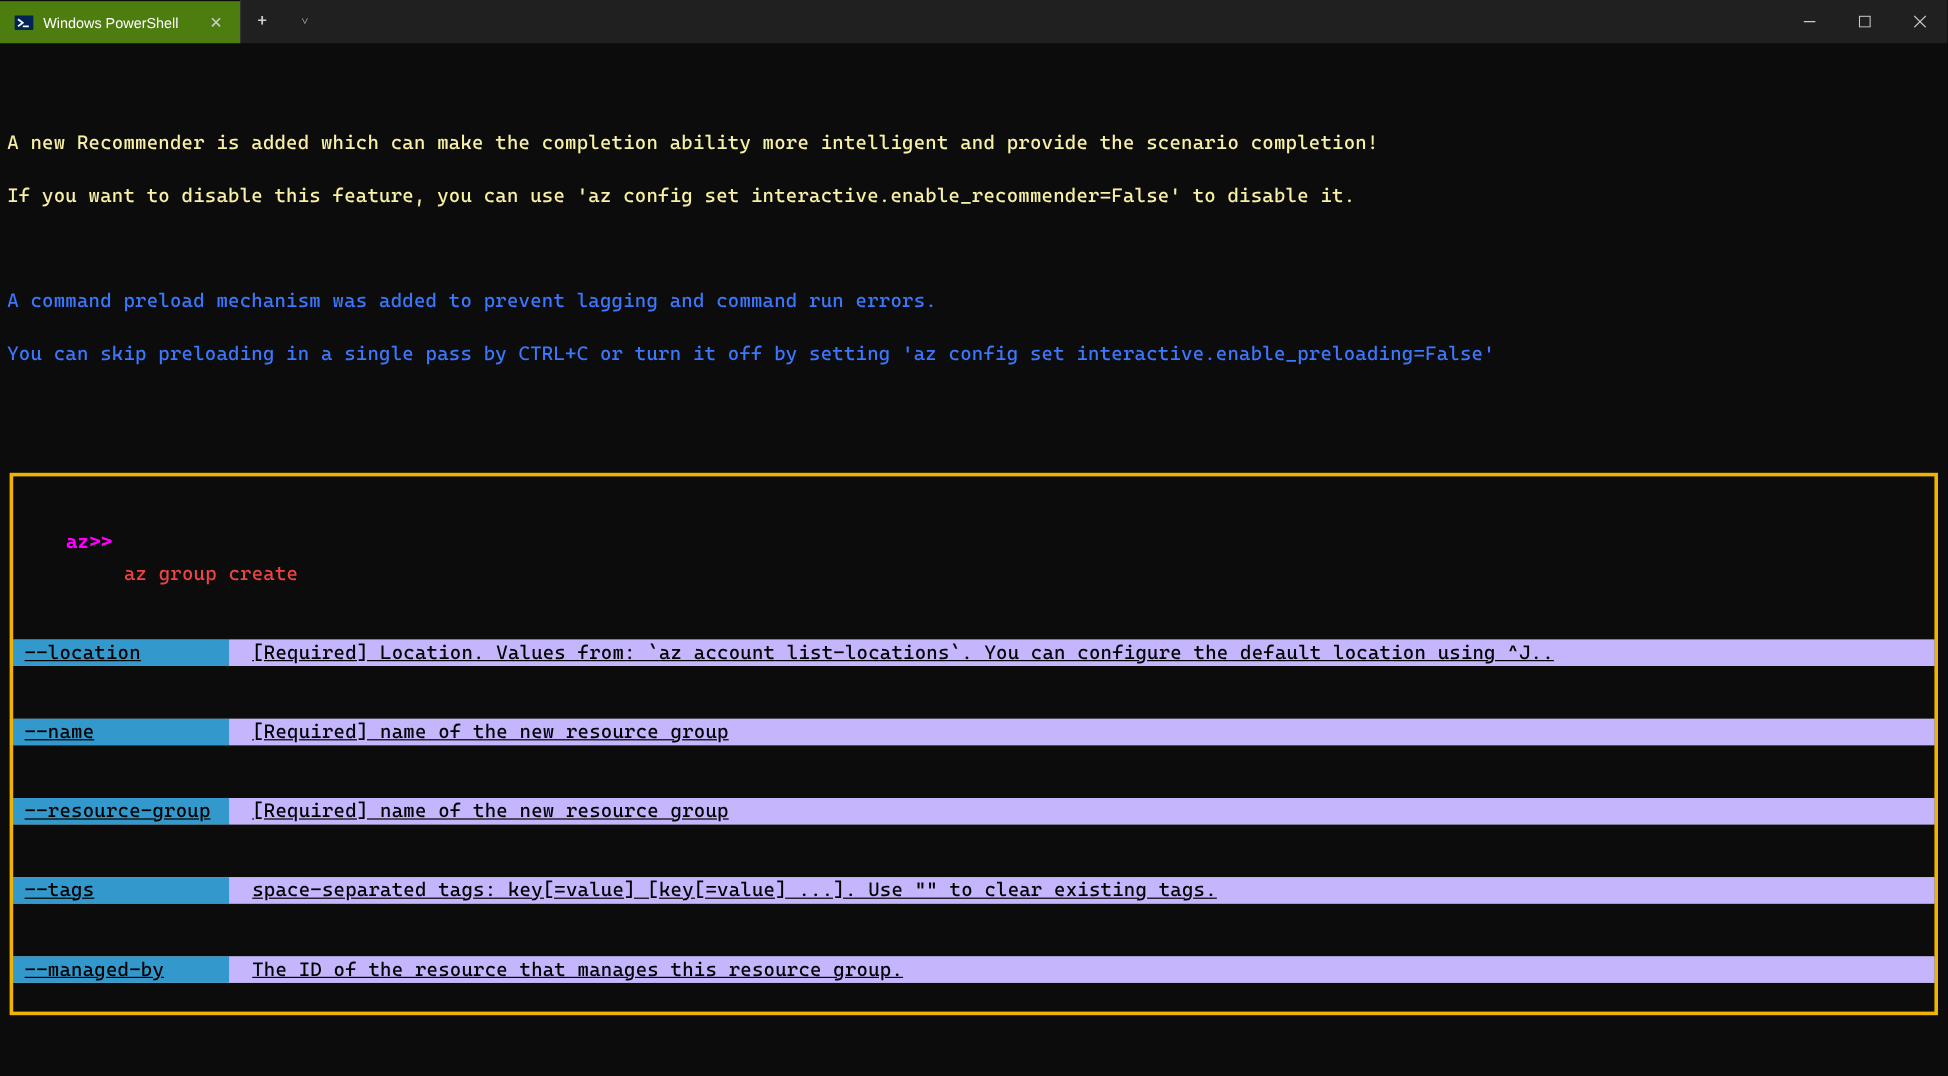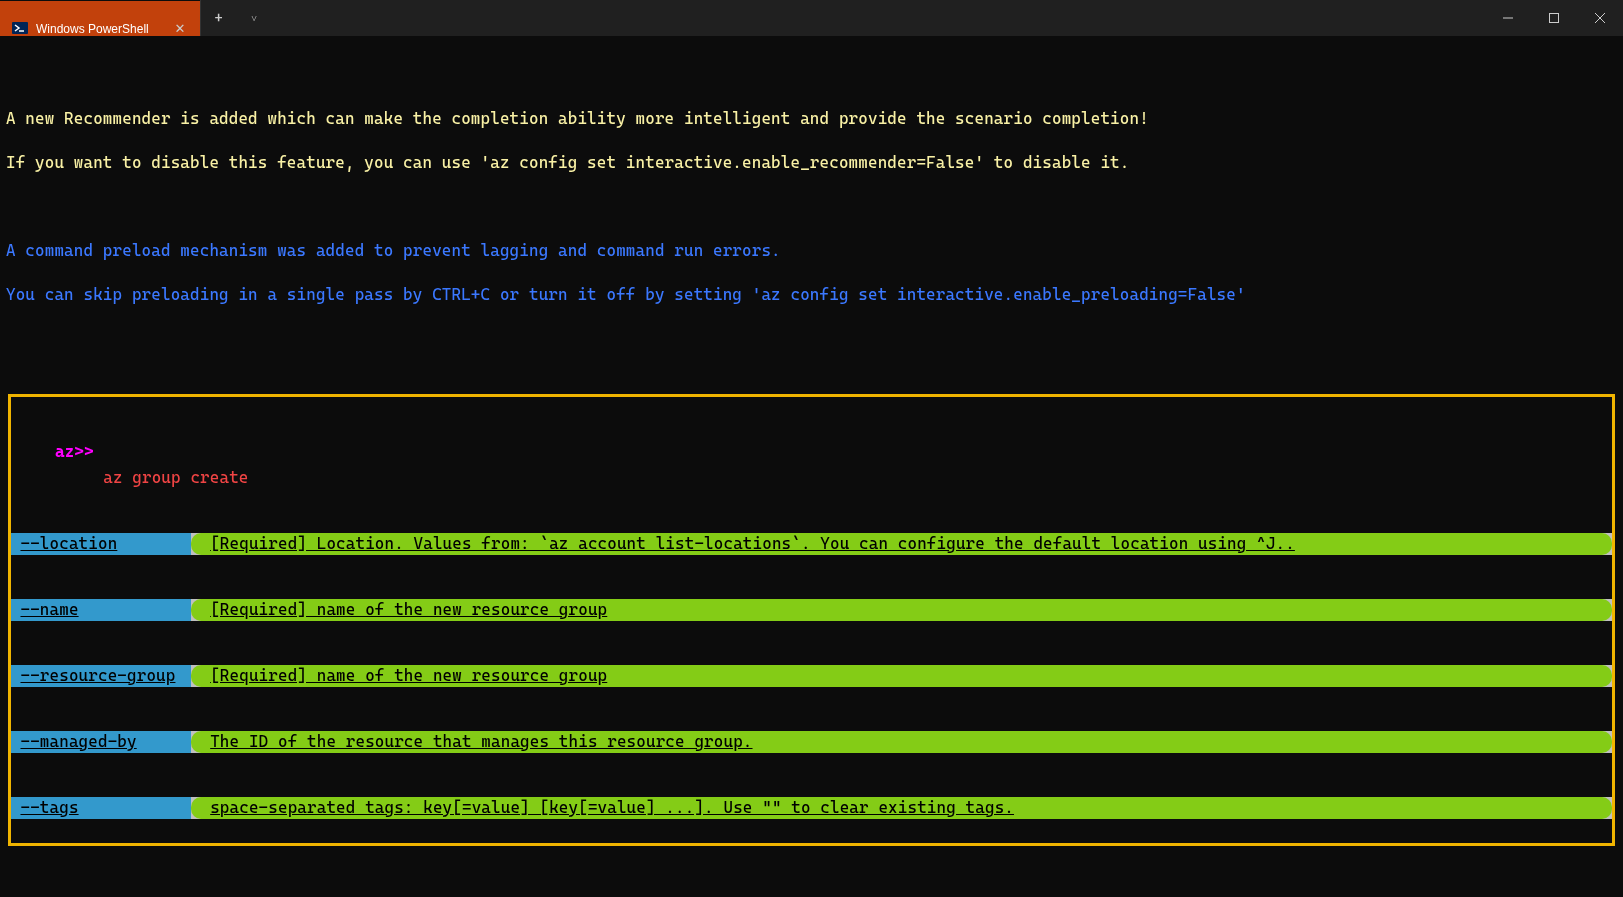--- a/index.html
+++ b/index.html
@@ -15,24 +15,24 @@
   .titlebar {
     height: 36px;
     background: #202020;
     display: flex;
     align-items: stretch;
     user-select: none;
   }
   .tabs { display: flex; align-items: stretch; }
   .tab {
     display: flex;
-    align-items: flex-end;
+    align-items: center;
     gap: 8px;
     padding: 0 12px;
-    background: #c2410c;
+    background: #4d7c0f;
     border-top: 1px solid #0c0c0c;
     color: #fff;
     min-width: 200px;
     font-family: 'Segoe UI', sans-serif;
     font-size: 12px;
     position: relative;
   }
   .tab-icon {
     width: 16px; height: 16px;
     display: inline-flex; align-items: center; justify-content: center;
@@ -93,24 +93,23 @@
   .suggest-opt {
     background: #3399cc;
     color: #000;
     width: 19ch;
     padding-left: 1ch;
     flex-shrink: 0;
   }
   .suggest-desc {
     flex: 1;
     padding-left: 2ch;
-    background: #84cc16;
+    background: #c4b5fd;
     color: #000;
     overflow: hidden;
-    border-radius: 10px;
   }
 </style>
 </head>
 <body>
 
 <div class="titlebar">
   <div class="tabs">
     <div class="tab">
       <span class="tab-icon">
         <svg width="16" height="16" viewBox="0 0 16 16">
@@ -165,27 +164,27 @@
   </div>
   <div class="suggest-row">
     <span class="suggest-opt">--name</span>
     <span class="suggest-desc">[Required] name of the new resource group</span>
   </div>
   <div class="suggest-row">
     <span class="suggest-opt">--resource-group</span>
     <span class="suggest-desc">[Required] name of the new resource group</span>
   </div>
   <div class="suggest-row">
+    <span class="suggest-opt">--tags</span>
+    <span class="suggest-desc">space-separated tags: key[=value] [key[=value] ...]. Use "" to clear existing tags.</span>
+  </div>
+  <div class="suggest-row">
     <span class="suggest-opt">--managed-by</span>
     <span class="suggest-desc">The ID of the resource that manages this resource group.</span>
   </div>
-  <div class="suggest-row">
-    <span class="suggest-opt">--tags</span>
-    <span class="suggest-desc">space-separated tags: key[=value] [key[=value] ...]. Use "" to clear existing tags.</span>
-  </div>
 </div>
 
 
 
 
 
 
 
 
 

